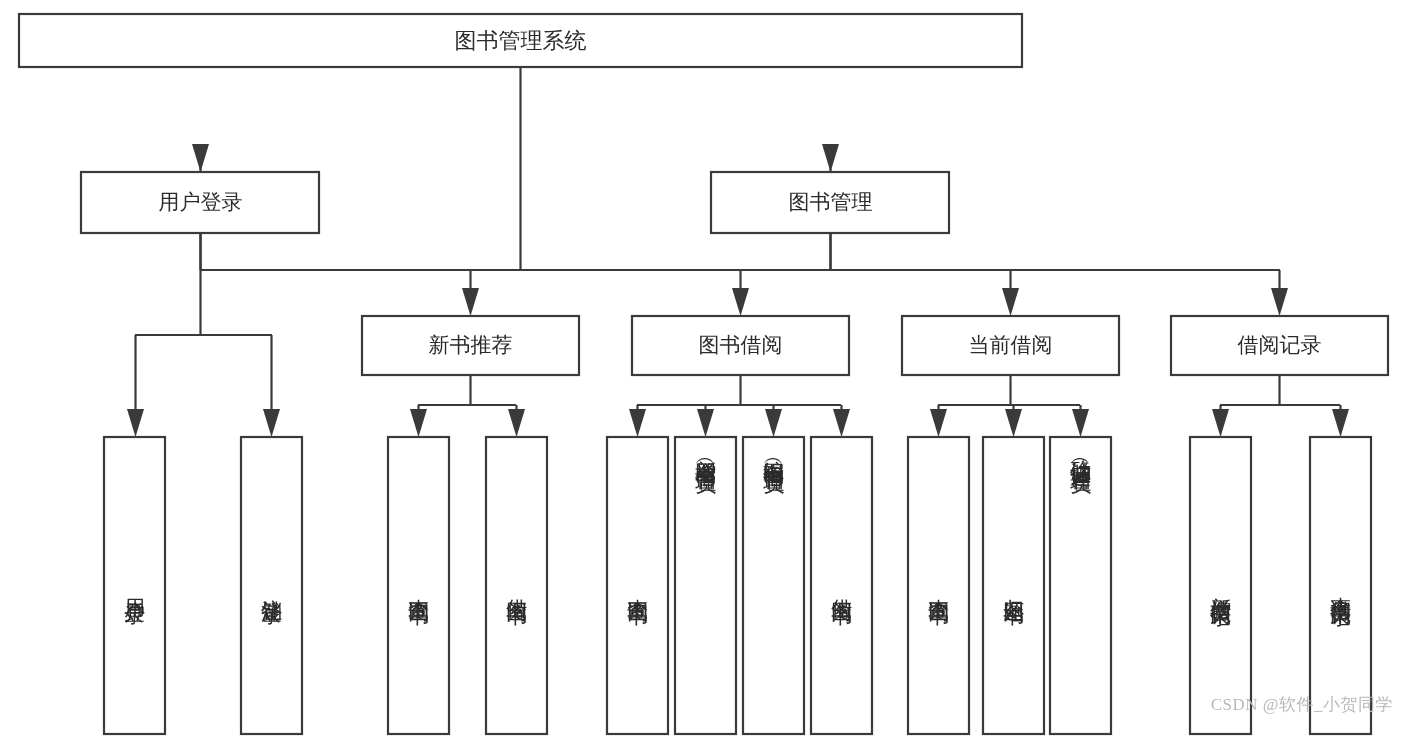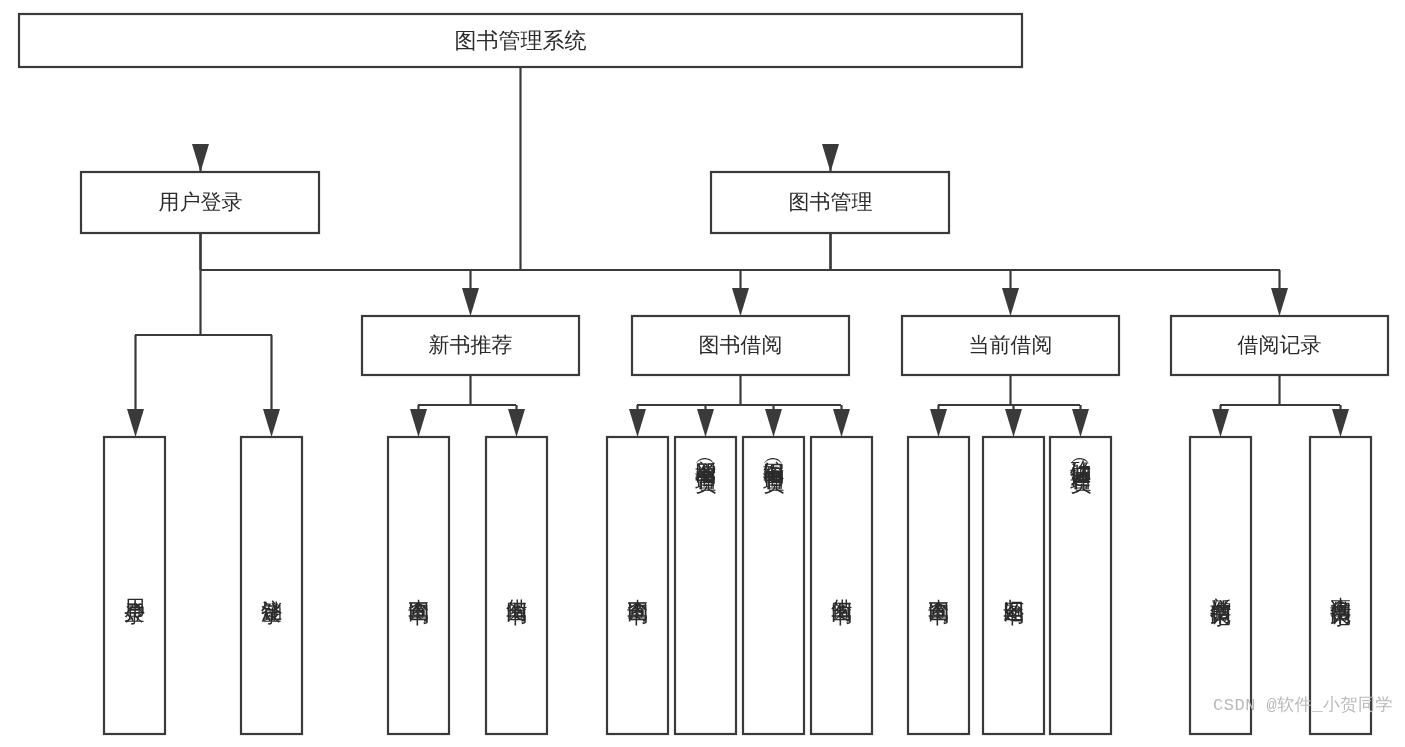--- a/index.html
+++ b/index.html
@@ -70,21 +70,21 @@
     font-size: 21px;
     line-height: 1.26;
     color: #2b2b2b;
     letter-spacing: 2px;
     white-space: nowrap;
   }
   .watermark {
     position: absolute;
     right: 12px;
     bottom: 4px;
-    font-family: Liberation Mono, monospace;
+    font-family: Liberation Serif, serif;
     font-size: 17px;
     color: #b9b9b9;
     white-space: nowrap;
     letter-spacing: 0.5px;
   }
 </style>
 </head>
 <body>
 
 <div id="diagram-root">

